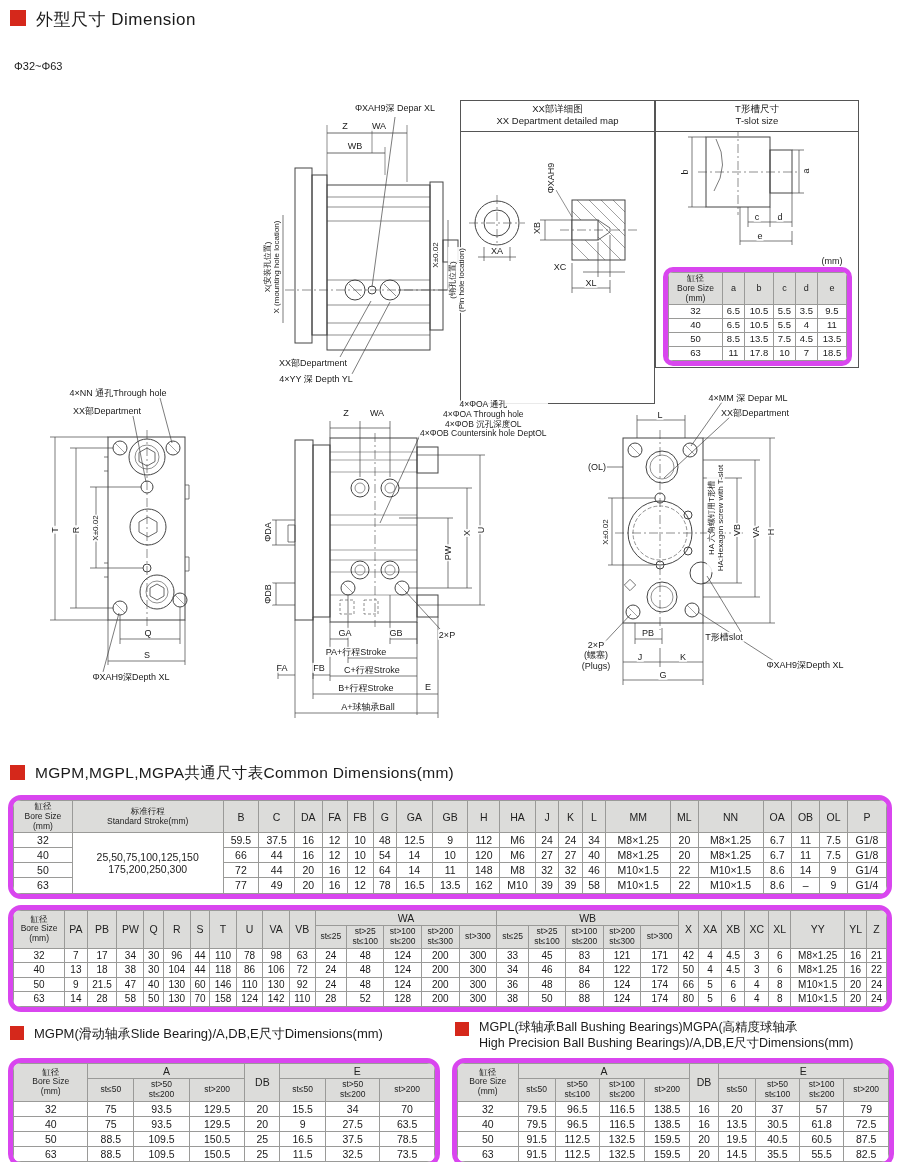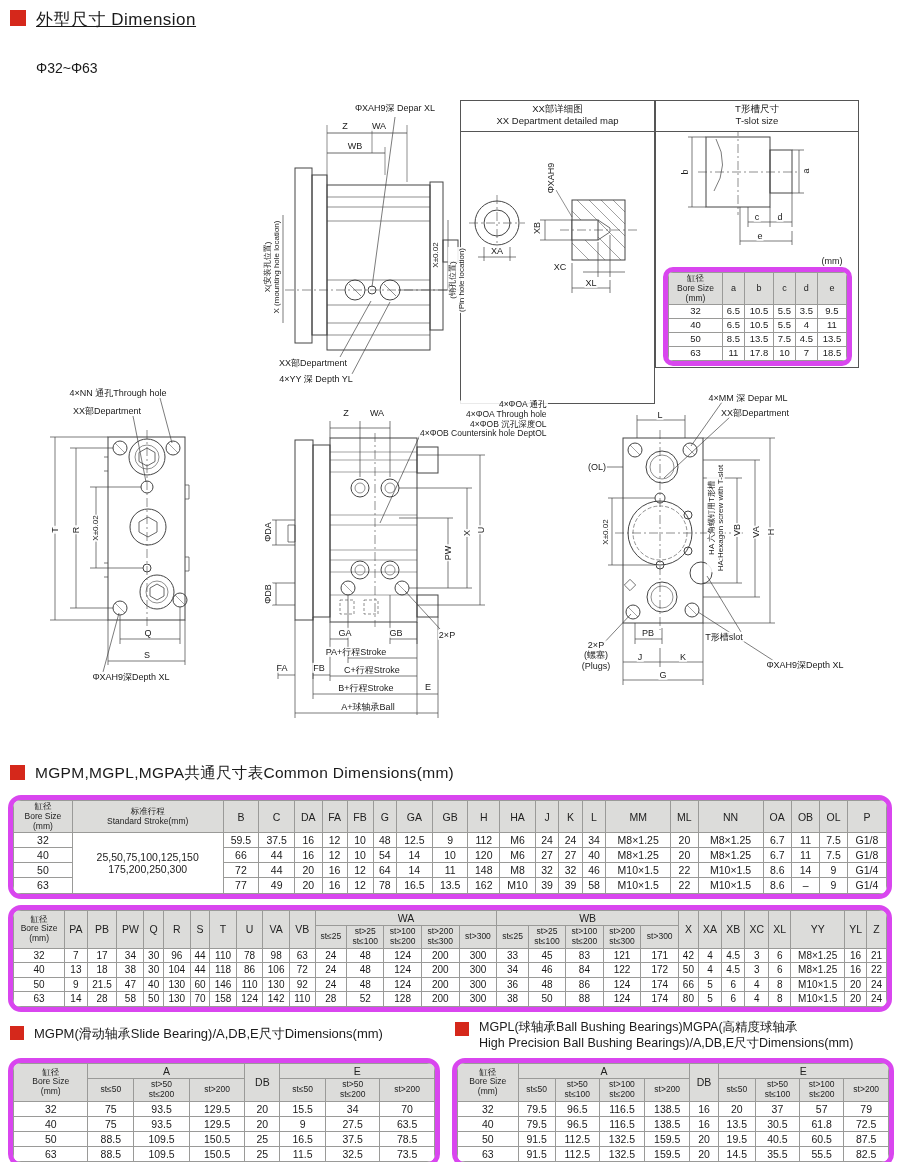--- a/index.html
+++ b/index.html
@@ -1,34 +1,34 @@
 <!DOCTYPE html>
 <html><head>
 <meta charset="utf-8">
 <style>
   html,body{margin:0;padding:0;}
   body{width:900px;height:1162px;position:relative;background:#fff;color:#1a1a1a;
        font-family:"Liberation Sans","DejaVu Sans",sans-serif;overflow:hidden;}
   .abs{position:absolute;}
   .sec-title{position:absolute;display:flex;align-items:flex-start;gap:10px;}
   .red-sq{background:#d5281b;flex:0 0 auto;}
-  .t-main{font-size:17px;letter-spacing:.5px;text-decoration:underline;}
+  .t-main{font-size:17px;letter-spacing:.5px;}
   .t-sec{font-size:15.5px;letter-spacing:.3px;text-align:right;}
   .t-sub{font-size:13px;}
   .t-sub2{font-size:12.5px;line-height:1.25;white-space:pre-line;}
   
   #drawings{left:0;top:95px;width:900px;height:660px;}
   #drawings svg{position:absolute;left:0;top:0;}
   .panel{position:absolute;border:1px solid #555;background:transparent;box-sizing:border-box;}
   .ptitle{font-size:9.5px;text-align:center;padding:2px 0 3px;border-bottom:1px solid #555;
           line-height:1.3;white-space:pre-line;background:#fff;}
   .lbl{position:absolute;font-size:9px;line-height:1.15;white-space:pre-line;text-align:center;
        transform:translate(-50%,-50%);background:rgba(255,255,255,.88);padding:0 1px;z-index:3;}
   .lbl.rot{transform:translate(-50%,-50%) rotate(-90deg);}
-  .lbl.left{transform:translate(0,-50%);text-align:right;font-size:8.5px;}
+  .lbl.left{transform:translate(0,-50%);text-align:center;font-size:8.5px;}
   .lbl.sm{font-size:8px;}
   
   .tbl-wrap{position:absolute;border:5px solid #d946ef;border-radius:13px;overflow:hidden;background:#fff;box-sizing:border-box;}
   table.dim-table{border-collapse:collapse;width:100%;}
   .dim-table th,.dim-table td{border:1px solid #9a9a98;text-align:center;vertical-align:middle;
       white-space:pre-line;padding:1px 2px;line-height:1.15;}
   .dim-table th{background:#dcdcda;font-weight:normal;font-size:10.5px;color:#222;}
   .dim-table td{font-size:10.5px;background:#fff;}
   .dim-table th.small{font-size:8.5px;}
   .fs10 td{font-size:10px;}
@@ -37,21 +37,21 @@
   .mini td{font-size:9.5px;padding:1px;}
   td.stroke{font-size:10.5px;}
 </style>
 </head>
 <body>
 
 <div class="sec-title" style="left:10px;top:8px">
   <div class="red-sq" style="width:16px;height:16px;margin-top:2px"></div>
   <div class="t-main">外型尺寸 Dimension</div>
 </div>
-<div class="abs" style="left:36px;top:60px;font-size:14px">Φ32~Φ63</div>
+<div class="abs" style="left:14px;top:60px;font-size:11px">Φ32~Φ63</div>
 
 <div id="drawings" class="abs">
 
 <svg width="900" height="660" viewBox="0 0 900 660">
   <g stroke="#444" fill="none" stroke-width="1">
 
     <rect x="295" y="73" width="17" height="175"></rect>
     <rect x="312" y="80" width="15" height="160"></rect>
     <rect x="327" y="90" width="103" height="165"></rect>
     <path d="M327,102H430 M327,112H430 M327,126H430 M327,185H430 M327,210H430 M327,228H430 M327,240H430" stroke-width="0.6"></path>

